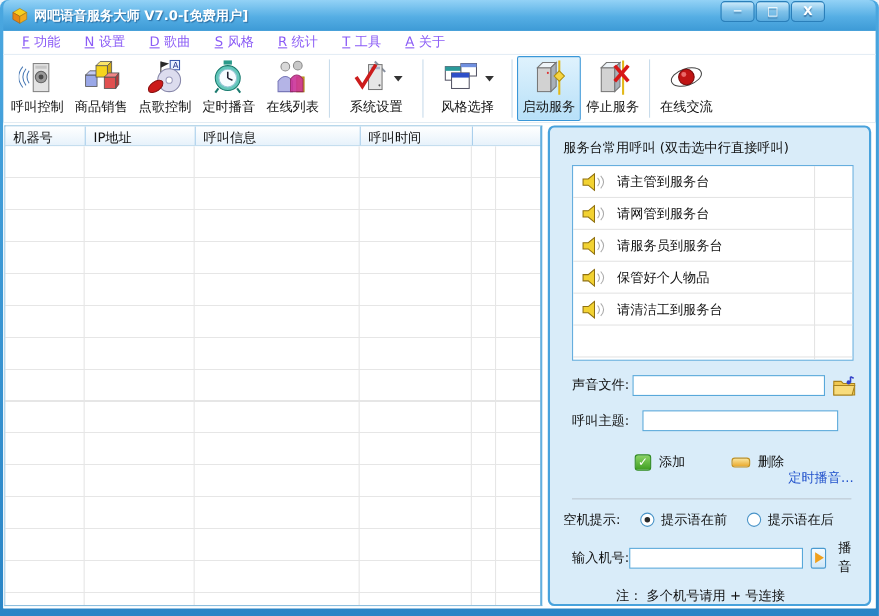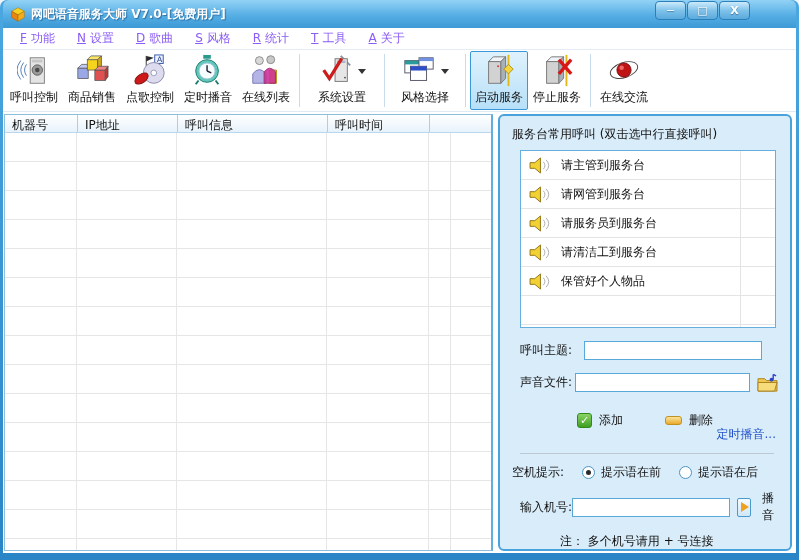--- a/index.html
+++ b/index.html
@@ -331,52 +331,52 @@
                 <polygon points="1,6 6,6 12,1 12,17 6,12 1,12" fill="#f2d232" stroke="#8f7010"></polygon>
                 <path d="M15 5 q3.5 4 0 8 M18 3 q5.5 6 0 12" stroke="#aaa" fill="none"></path>
               </svg>
             <span>请服务员到服务台</span>
           </div>
           <div class="ql-row">
             <svg width="21" height="17" viewBox="0 0 22 18">
                 <polygon points="1,6 6,6 12,1 12,17 6,12 1,12" fill="#f2d232" stroke="#8f7010"></polygon>
                 <path d="M15 5 q3.5 4 0 8 M18 3 q5.5 6 0 12" stroke="#aaa" fill="none"></path>
               </svg>
-            <span>请清洁工到服务台</span>
+            <span>保管好个人物品</span>
           </div>
           <div class="ql-row">
             <svg width="21" height="17" viewBox="0 0 22 18">
                 <polygon points="1,6 6,6 12,1 12,17 6,12 1,12" fill="#f2d232" stroke="#8f7010"></polygon>
                 <path d="M15 5 q3.5 4 0 8 M18 3 q5.5 6 0 12" stroke="#aaa" fill="none"></path>
               </svg>
-            <span>保管好个人物品</span>
+            <span>请清洁工到服务台</span>
           </div>
           <div class="ql-row"></div>
           <div class="ql-row"></div>
-        </div>
-
-        <div class="form-row topic-row">
-          <span class="f-label">呼叫主题:</span>
-          <input class="txt topic-input" value="" style="">
         </div>
 
         <div class="form-row file-row">
           <span class="f-label">声音文件:</span>
           <input class="txt file-input" value="" style="">
           <span class="folder-btn">
             <svg width="21" height="19" viewBox="0 0 22 20">
               <path d="M1 6 h7 l2 2 h11 v11 h-20 z" fill="#f0c850" stroke="#a8821c"></path>
               <path d="M1 10 h20 l-2.5 9 h-17.5 z" fill="#f8dc7c" stroke="#a8821c"></path>
               <line x1="17" y1="7" x2="17" y2="1.5" stroke="#3340c8" stroke-width="1.5"></line>
               <circle cx="15.2" cy="7" r="2" fill="#3340c8"></circle>
               <line x1="17" y1="1.5" x2="20" y2="3" stroke="#3340c8" stroke-width="1.5"></line>
             </svg>
           </span>
         </div>
 
+        <div class="form-row topic-row">
+          <span class="f-label">呼叫主题:</span>
+          <input class="txt topic-input" value="" style="">
+        </div>
+
         <div class="action-row">
           <div class="act-group">
             <span class="add-ic">✓</span>
             <span>添加</span>
           </div>
           <div class="act-group">
             <span class="del-ic"></span>
             <span>删除</span>
           </div>
           <span class="dl-link">定时播音...</span>

